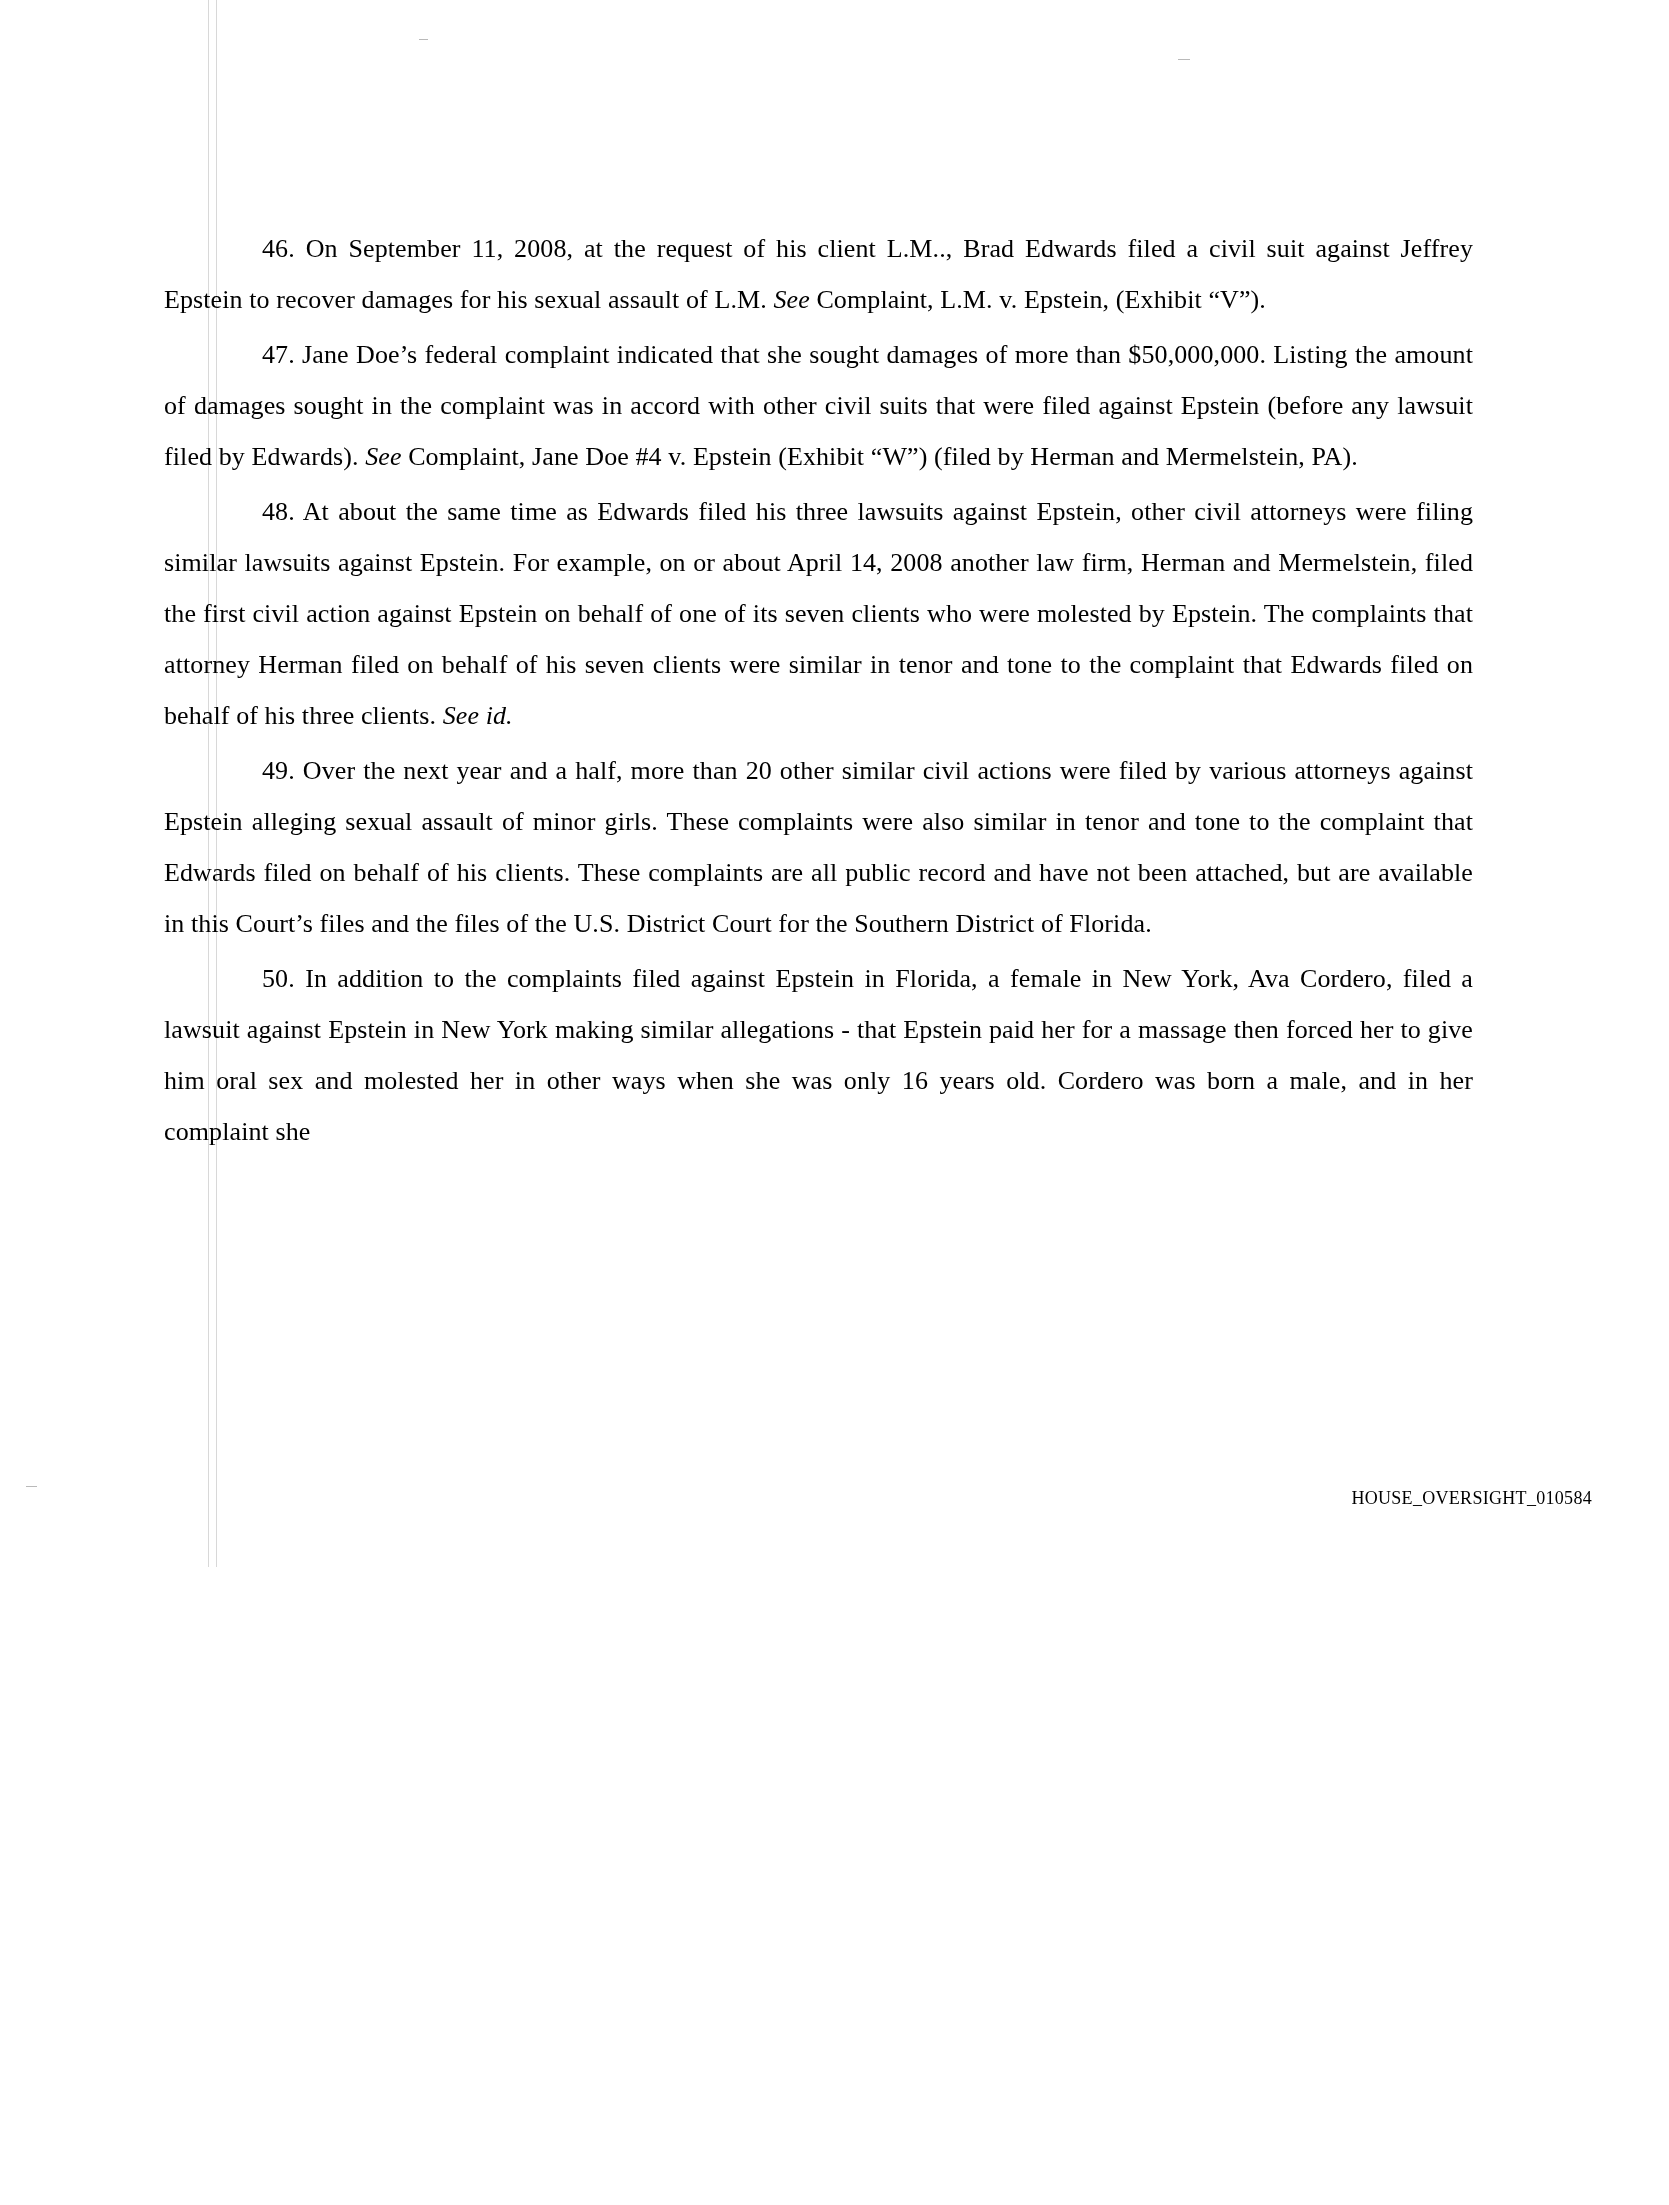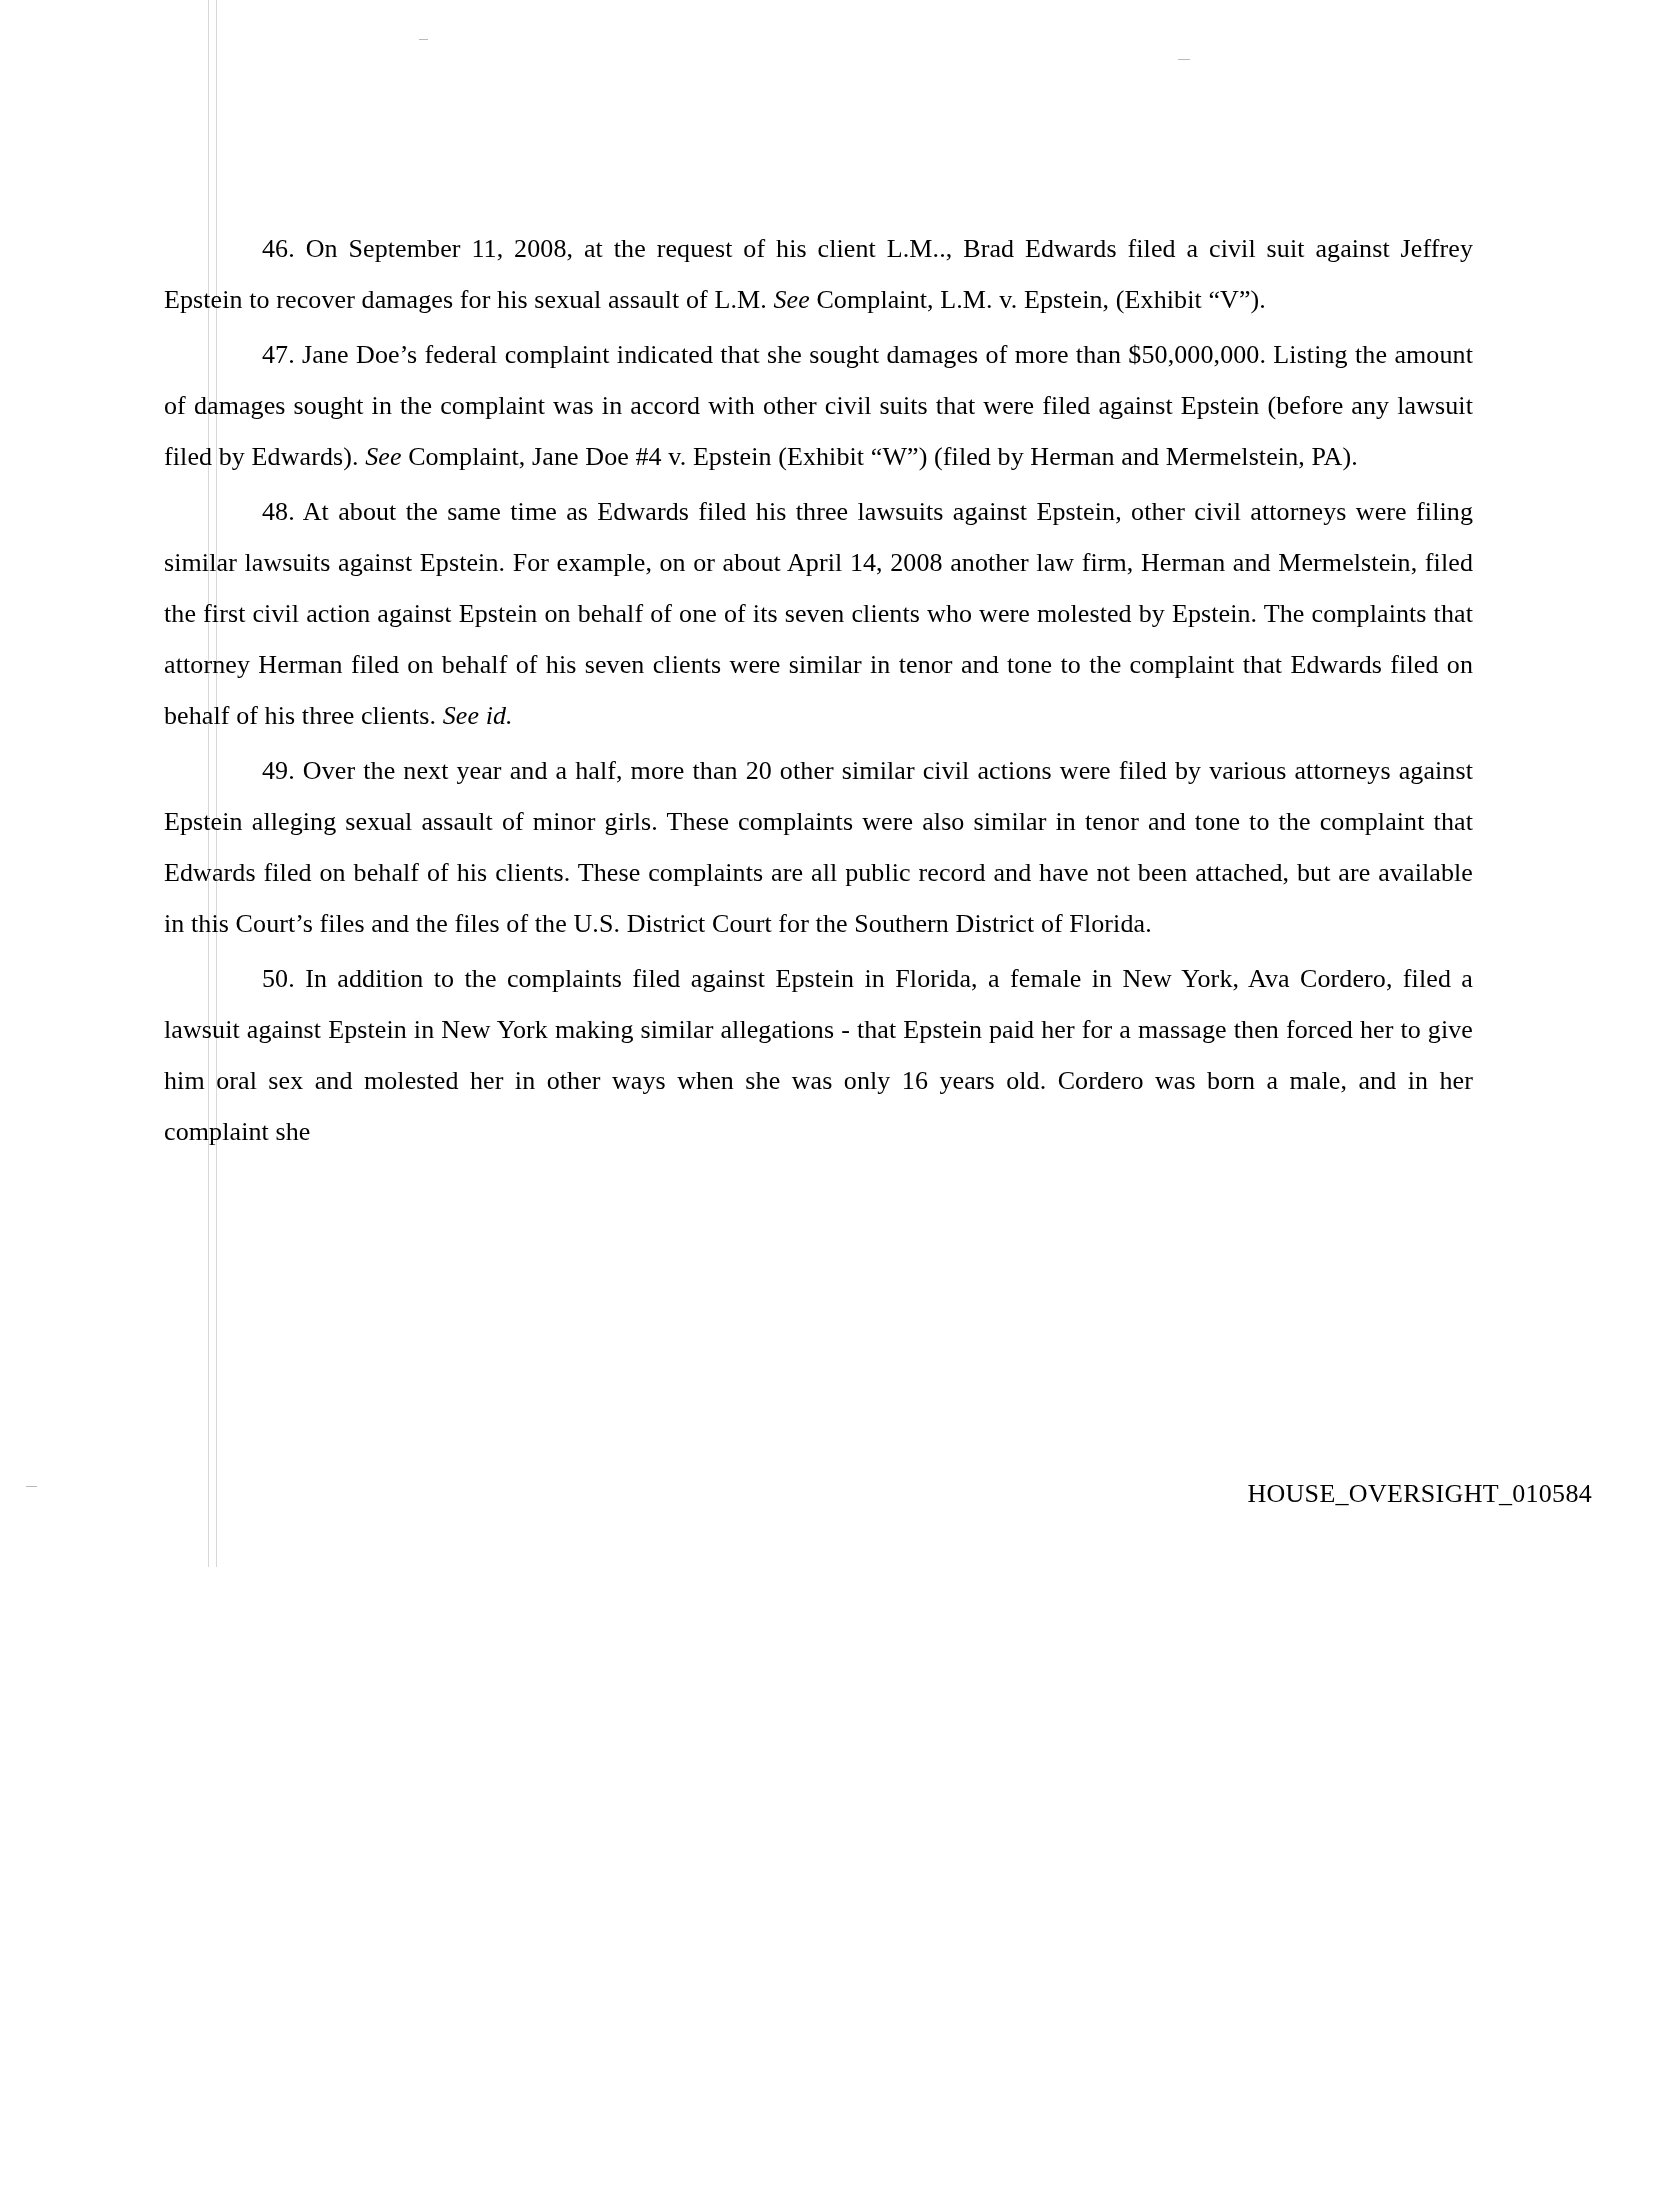--- a/index.html
+++ b/index.html
@@ -54,21 +54,21 @@
     right: 0;
     top: 1898px;
     text-align: center;
     font-size: 26px;
     font-family: "Liberation Serif", serif;
   }
   .bates {
     position: absolute;
     right: 77px;
     bottom: 58px;
-    font-size: 26px;
+    font-size: 18px;
     font-family: "Liberation Serif", serif;
     letter-spacing: 0.3px;
   }
   .speck {
     position: absolute;
     background: #b9b9b9;
   }
 </style>
 </head>
 <body>

